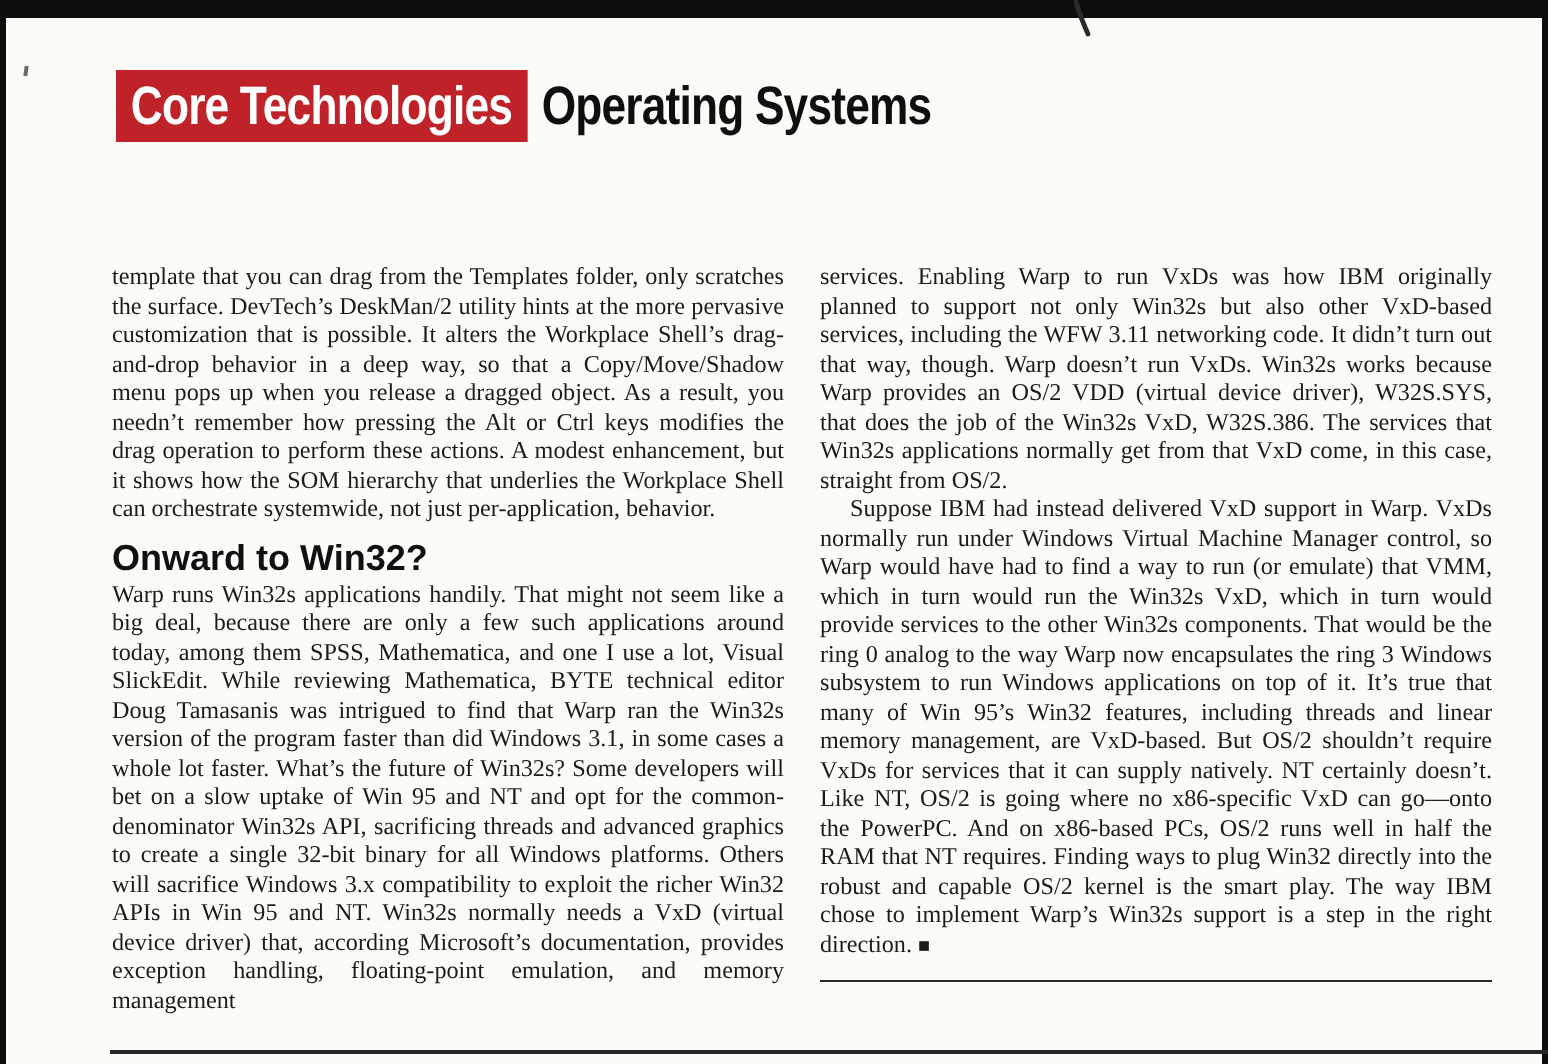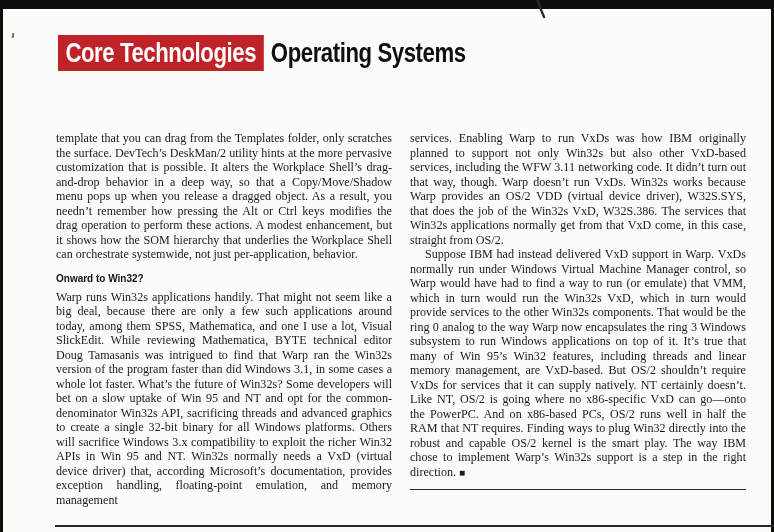--- a/index.html
+++ b/index.html
@@ -46,21 +46,21 @@
   .col { width: 336px; }
   .col p {
     margin: 0;
     font-size: 12.1px; line-height: 14.5px;
     text-align: justify;
     color: #1b1b1b;
   }
   .col p.indent { text-indent: 15px; }
   .subhead {
     font-family: "Liberation Sans", sans-serif;
-    font-weight: bold; font-size: 10px; line-height: 14px;
+    font-weight: bold; font-size: 18px; line-height: 14px;
     margin: 10px 0 4px 0;
     color: #111;
   }
   .end-mark { font-size: 10px; }
 
   .byline-divider {
     border: none; border-top: 1.6px solid #2a2a2a;
     margin: 9px 0 7px 0;
   }
   .byline {

